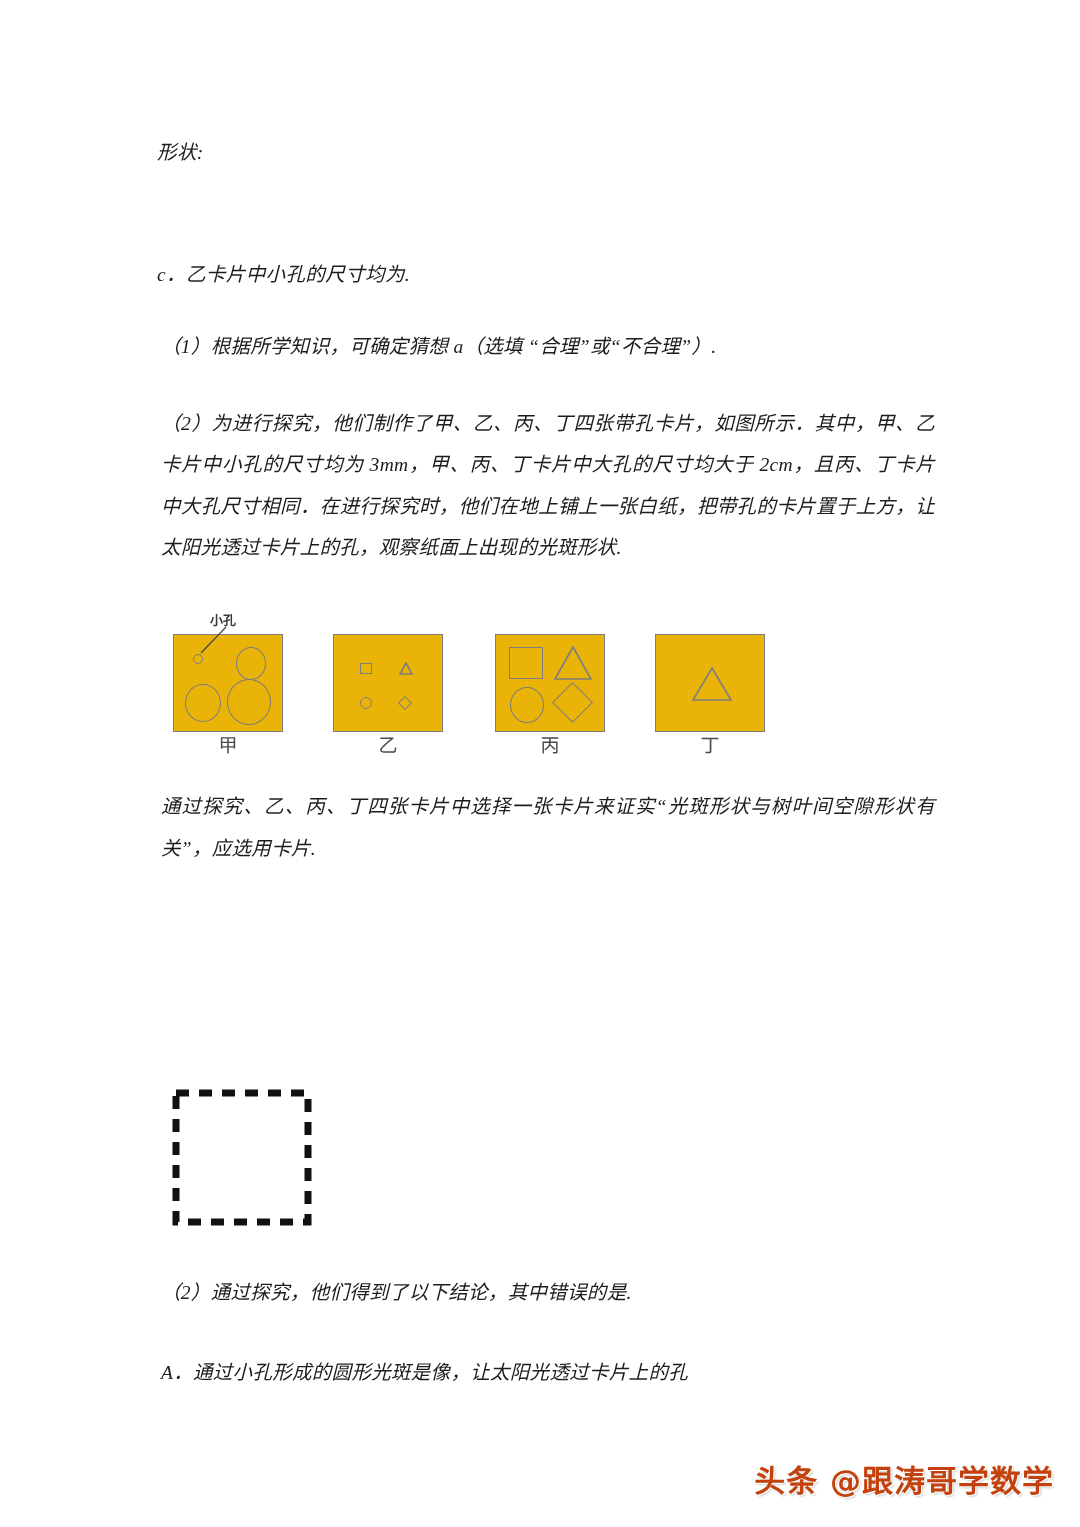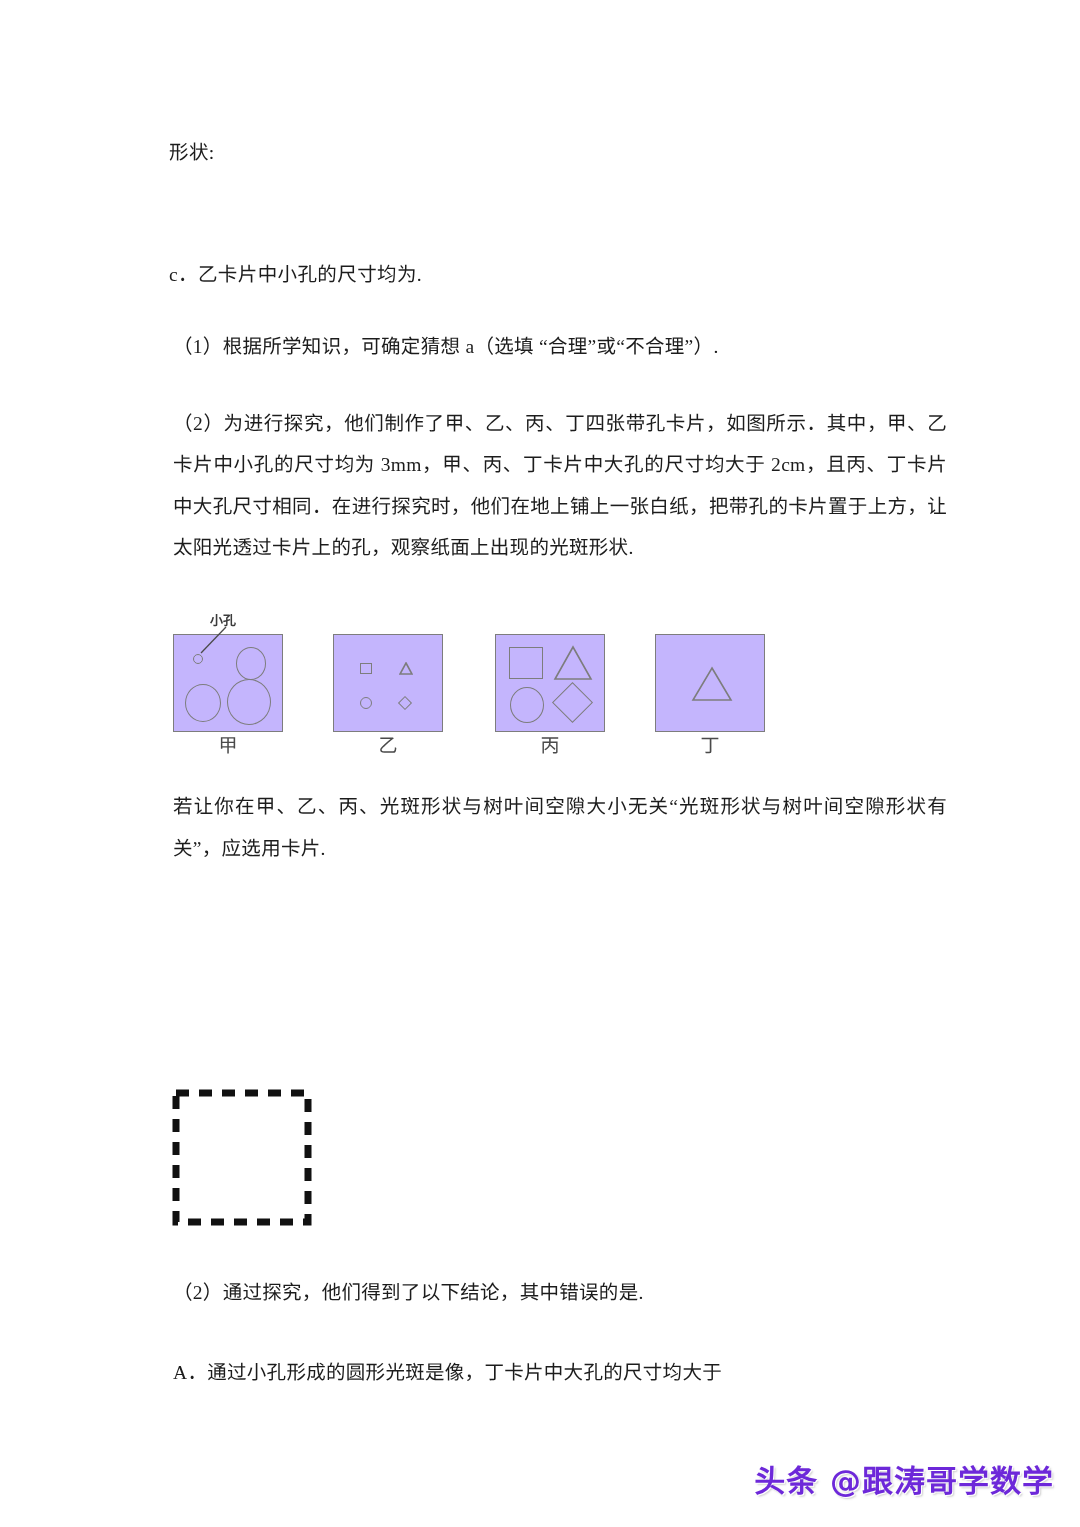--- a/index.html
+++ b/index.html
@@ -21,23 +21,24 @@
     position: absolute;
     left: 0; top: 0;
     width: 1080px;
     height: 1527px;
     background: #fff;
   }
 
   
   .body-col {
     position: absolute;
-    left: 169px;
+    left: 157px;
     top: 132px;
     width: 782px;
+    font-style: italic;
   }
 
   p.line {
     margin: 0 0 0 0;
     font-size: 19.5px;
     line-height: 41px;
     letter-spacing: 0.4px;
     color: #1c1c1c;
     text-align: justify;
     text-justify: inter-ideograph;
@@ -75,21 +76,21 @@
   .card-wrap.c0 { left: 10px; }
   .card-wrap.c1 { left: 170px; }
   .card-wrap.c2 { left: 332px; }
   .card-wrap.c3 { left: 492px; }
 
   .card-box {
     position: relative;
     width: 110px;
     height: 98px;
     border: 1.6px solid #7d7d7d;
-    background: #c4b5fd;
+    background: #eab308;
     box-sizing: border-box;
   }
   .card-label {
     text-align: center;
     font-size: 19px;
     line-height: 26px;
     color: #4a4a4a;
     font-family: "Liberation Serif", "DejaVu Serif", serif;
     margin-top: 1px;
     width: 110px;
@@ -127,21 +128,21 @@
 
   
   .watermark {
     position: absolute;
     right: 26px;
     bottom: 26px;
     font-family: "DejaVu Sans", "Liberation Sans", sans-serif;
     font-size: 31px;
     font-weight: bold;
     letter-spacing: 1px;
-    color: #6d28d9;
+    color: #c2410c;
     white-space: nowrap;
     text-shadow: 1px 1px 0 #ffffff, 2px 2px 2px rgba(120,120,120,.35);
   }
 </style>
 </head>
 <body>
 
 <div class="page">
 
   <div class="body-col">
@@ -207,29 +208,29 @@
       <div class="card-box">
         <svg class="sh" style="left:35px; top:31px; width:42px; height:36px;" viewBox="0 0 42 36">
           <polygon points="21,2 40,34 2,34" fill="none" stroke="#7d7d7d" stroke-width="1.6"></polygon>
         </svg>
       </div>
       <div class="card-label">丁</div>
     </div>
   </div>
 
   <div class="body-col" style="top:782px;">
-    <p class="para">若让你在甲、乙、丙、光斑形状与树叶间空隙大小无关“光斑形状与树叶间空隙形状有关”，应选用卡片.</p>
+    <p class="para">通过探究、乙、丙、丁四张卡片中选择一张卡片来证实“光斑形状与树叶间空隙形状有关”，应选用卡片.</p>
     <div class="gap-lg"></div>
   </div>
 
   <svg class="dashbox" viewBox="0 0 140 137">
     <rect x="4" y="4" width="132" height="129" fill="none" stroke="#111111" stroke-width="7" stroke-dasharray="13 10" stroke-linecap="butt"></rect>
   </svg>
 
   <div class="body-col" style="top:1268px;">
     <p class="para">（2）通过探究，他们得到了以下结论，其中错误的是.</p>
     <div class="gap-lg"></div>
-    <p class="para">A．通过小孔形成的圆形光斑是像，丁卡片中大孔的尺寸均大于</p>
+    <p class="para">A．通过小孔形成的圆形光斑是像，让太阳光透过卡片上的孔</p>
   </div>
 
   <div class="watermark">头条 @跟涛哥学数学</div>
 
 </div>
 
 </body></html>

